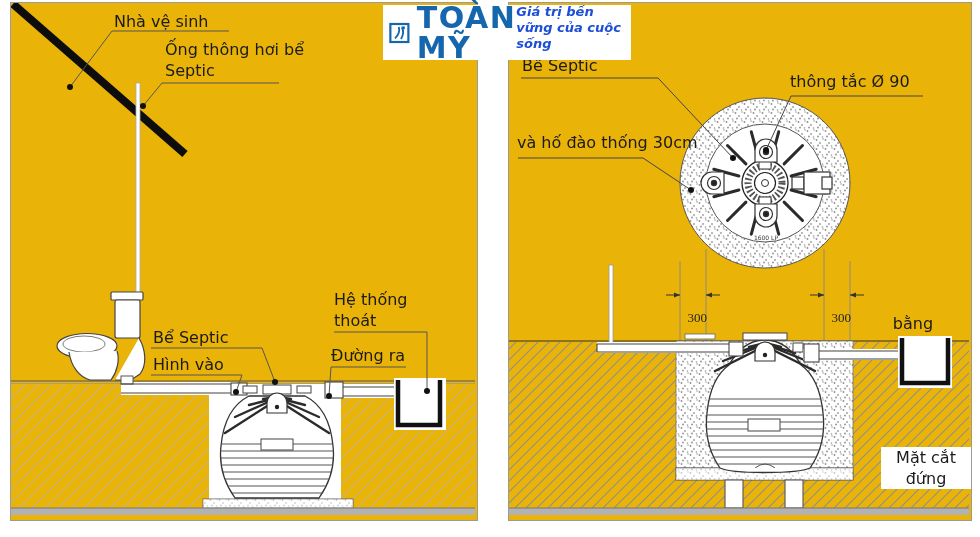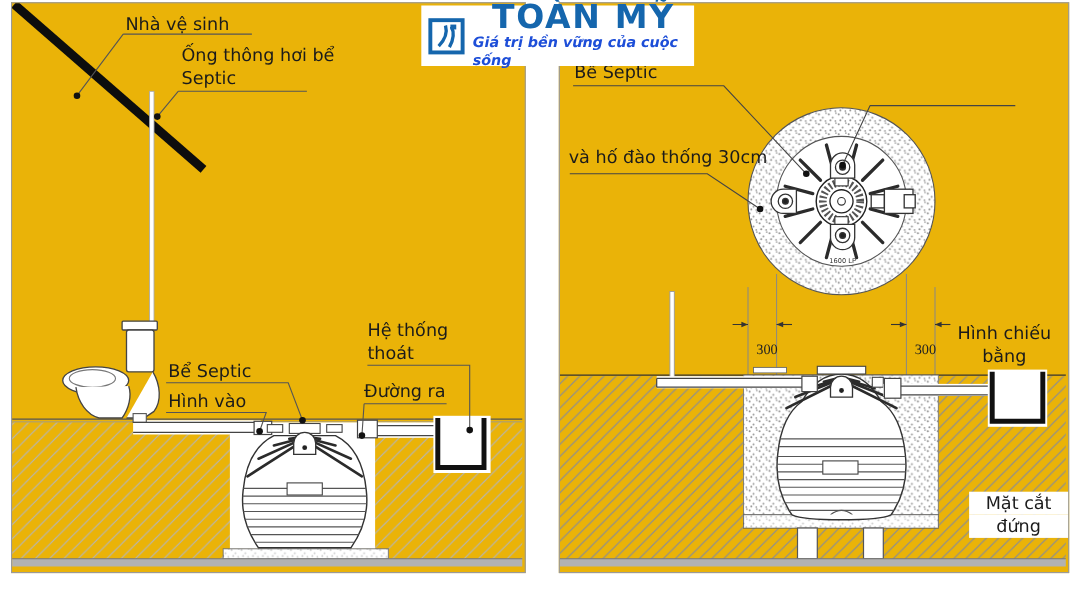--- a/index.html
+++ b/index.html
@@ -9,21 +9,21 @@
   #panel-left{left:10px;width:466px;}
   #panel-right{left:508px;width:462px;}
   .panel svg{position:absolute;left:0;top:0;}
   .lbl{position:absolute;font-size:16px;line-height:21px;color:#1b1b1b;white-space:nowrap;}
   .lbl.center{text-align:center;white-space:normal;}
   .dim{position:absolute;font:13px/14px "Liberation Serif","DejaVu Serif",serif;color:#222;
        text-align:right;margin-top:24px;}
   .tiny{position:absolute;font-size:6px;line-height:7px;color:#333;text-align:center;letter-spacing:0;}
   #logo{position:absolute;left:383px;top:5px;width:248px;height:55px;background:#ffffff;
         display:flex;align-items:center;gap:7px;z-index:20;padding-left:6px;box-sizing:border-box;}
-  #logo .txt{display:flex;flex-direction:column;align-items:center;}
+  #logo .txt{display:flex;flex-direction:row;}
   #brand{font-size:30px;line-height:30px;font-weight:bold;color:#1566ad;letter-spacing:1.5px;}
   #tagline{font-size:13px;line-height:16px;font-weight:bold;font-style:italic;color:#1d4ed8;margin-top:1px;}
 </style>
 </head>
 <body>
 
 <div id="stage">
 
   <div class="panel" id="panel-left">
     <svg width="464" height="514" viewBox="0 0 464 514">
@@ -319,24 +319,24 @@
         <path d="M9,155 L134,155 L182,187"></path>
       </g>
       <g fill="#111">
         <circle cx="224" cy="155" r="3"></circle>
           <circle cx="257" cy="147" r="3"></circle>
           <circle cx="182" cy="187" r="3"></circle>
       </g>
     </svg>
 
     <div class="lbl" style="left:13px;top:52px">Bể Septic</div>
+    <div class="lbl" style="left:281px;top:68px">thông tắc Ø 90</div>
     <div class="lbl" style="left:8px;top:129px">và hố đào thống 30cm</div>
     <div class="dim" style="left:170px;top:284px;width:28px">300</div>
     <div class="dim" style="left:314px;top:284px;width:28px">300</div>
-    <div class="lbl center" style="left:352px;top:289px;width:104px">Hình chiếu</div>
     <div class="lbl center" style="left:352px;top:310px;width:104px">bằng</div>
     <div class="lbl center" style="left:372px;top:444px;width:90px;background:#fff">Mặt cắt</div>
     <div class="lbl center" style="left:372px;top:465px;width:90px;background:#fff">đứng</div>
     <div class="tiny" style="left:238px;top:231px;width:38px">1600 LP</div>
   </div>
 
   <div id="logo">
     <svg width="38" height="38" viewBox="0 0 38 38">
       <rect x="2.5" y="2.5" width="33" height="33" fill="#ffffff" stroke="#1566ad" stroke-width="4"></rect>
       <path d="M11,29 C18,22 20,15 18,8" fill="none" stroke="#1566ad" stroke-width="3.4"></path>

